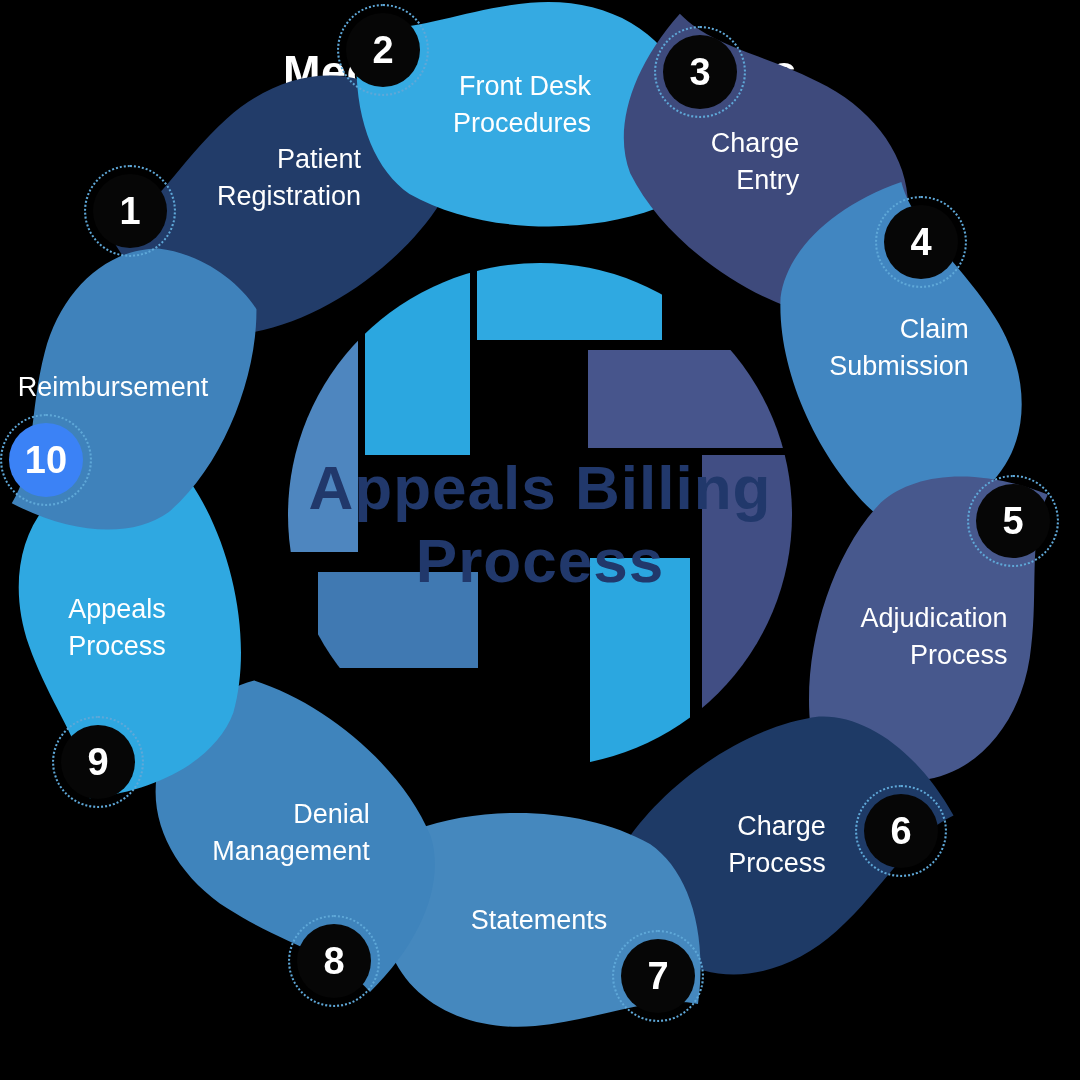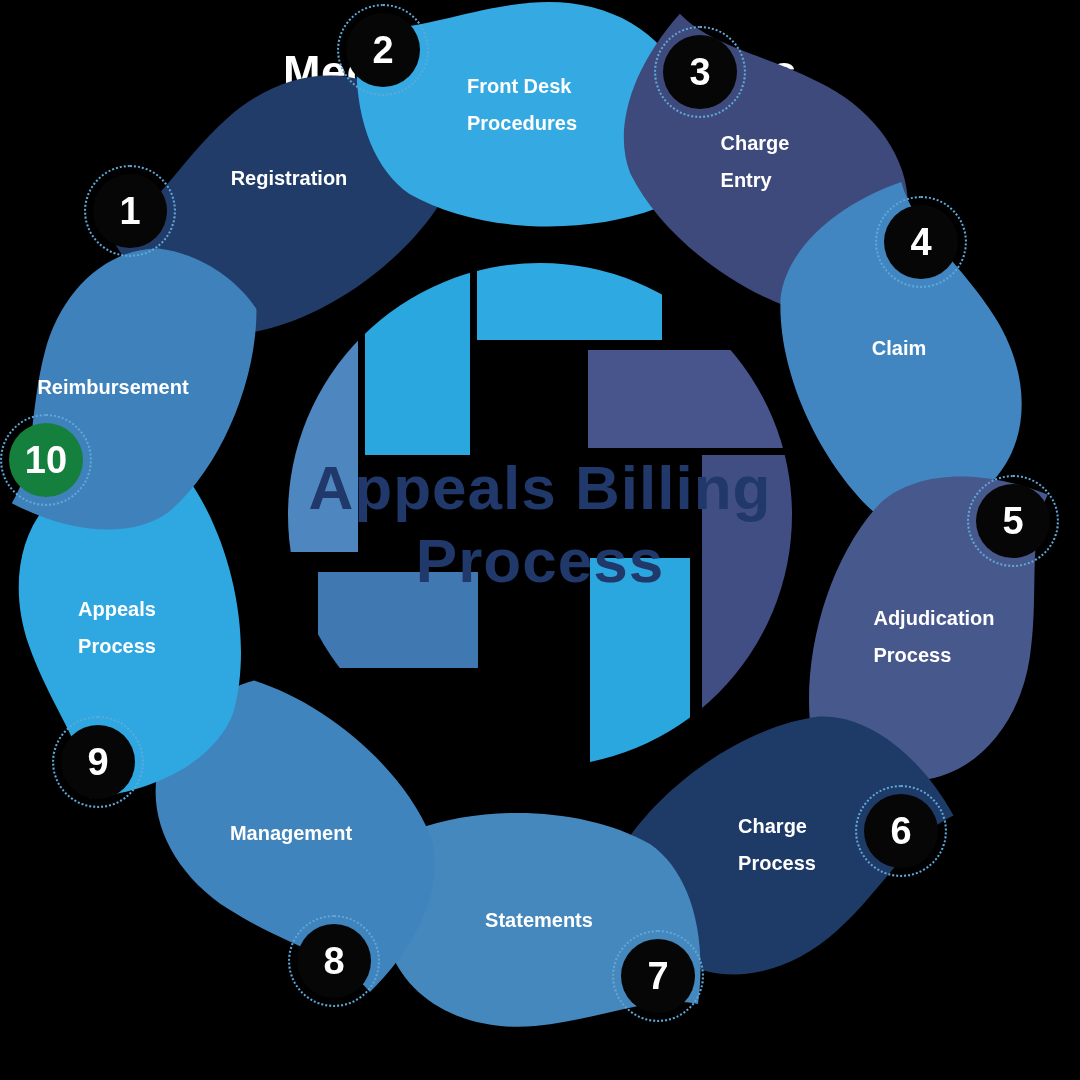--- a/index.html
+++ b/index.html
@@ -38,22 +38,22 @@
     display:flex;align-items:center;justify-content:center;
   }
   .badge .ring{position:absolute;inset:-9px;border:2px dotted;border-radius:50%;}
   .badge .num{font-size:38px;font-weight:700;line-height:1;}
   .b1{left:130px;top:211px}.b2{left:383px;top:50px}.b3{left:700px;top:72px}
   .b4{left:921px;top:242px}.b5{left:1013px;top:521px}.b6{left:901px;top:831px}
   .b7{left:658px;top:976px}.b8{left:334px;top:961px}.b9{left:98px;top:762px}
   .b10{left:46px;top:460px}
   
   .label{
-    position:absolute;transform:translate(-50%,-50%);z-index:4;text-align:left;
-    font-size:20px;font-weight:700;line-height:37px;white-space:nowrap;
+    position:absolute;transform:translate(-50%,-50%);z-index:4;text-align:right;
+    font-size:27px;font-weight:400;line-height:37px;white-space:nowrap;
   }
   .label span{display:block;}
   .l1{left:289px;top:178px}.l2{left:522px;top:105px}.l3{left:755px;top:162px}
   .l4{left:899px;top:348px}.l5{left:934px;top:637px}.l6{left:777px;top:845px}
   .l7{left:539px;top:920px}.l8{left:291px;top:833px}.l9{left:117px;top:628px}
   .l10{left:113px;top:387px}
 </style>
 </head>
 <body style="background: rgb(0, 0, 0);">
 
@@ -119,51 +119,54 @@
     <span class="num" style="color: rgb(255, 255, 255);">7</span>
   </div>
 <div class="badge b8" style="background: rgb(6, 6, 6);">
     <span class="ring" style="border-color: rgb(95, 168, 216);"></span>
     <span class="num" style="color: rgb(255, 255, 255);">8</span>
   </div>
 <div class="badge b9" style="background: rgb(6, 6, 6);">
     <span class="ring" style="border-color: rgb(95, 168, 216);"></span>
     <span class="num" style="color: rgb(255, 255, 255);">9</span>
   </div>
-<div class="badge b10" style="background: #15803d;">
+<div class="badge b10" style="background: #3b82f6;">
     <span class="ring" style="border-color: rgb(95, 168, 216);"></span>
     <span class="num" style="color: rgb(255, 255, 255);">10</span>
   </div>
 
 <div class="label l1" style="color: rgb(255, 255, 255);">
+    <span>Patient</span>
     <span>Registration</span>
   </div>
 <div class="label l2" style="color: rgb(255, 255, 255);">
     <span>Front Desk</span>
     <span>Procedures</span>
   </div>
 <div class="label l3" style="color: rgb(255, 255, 255);">
     <span>Charge</span>
     <span>Entry</span>
   </div>
 <div class="label l4" style="color: rgb(255, 255, 255);">
     <span>Claim</span>
+    <span>Submission</span>
   </div>
 <div class="label l5" style="color: rgb(255, 255, 255);">
     <span>Adjudication</span>
     <span>Process</span>
   </div>
 <div class="label l6" style="color: rgb(255, 255, 255);">
     <span>Charge</span>
     <span>Process</span>
   </div>
 <div class="label l7" style="color: rgb(255, 255, 255);">
     <span>Statements</span>
   </div>
 <div class="label l8" style="color: rgb(255, 255, 255);">
+    <span>Denial</span>
     <span>Management</span>
   </div>
 <div class="label l9" style="color: rgb(255, 255, 255);">
     <span>Appeals</span>
     <span>Process</span>
   </div>
 <div class="label l10" style="color: rgb(255, 255, 255);">
     <span>Reimbursement</span>
     <span></span>
   </div>

